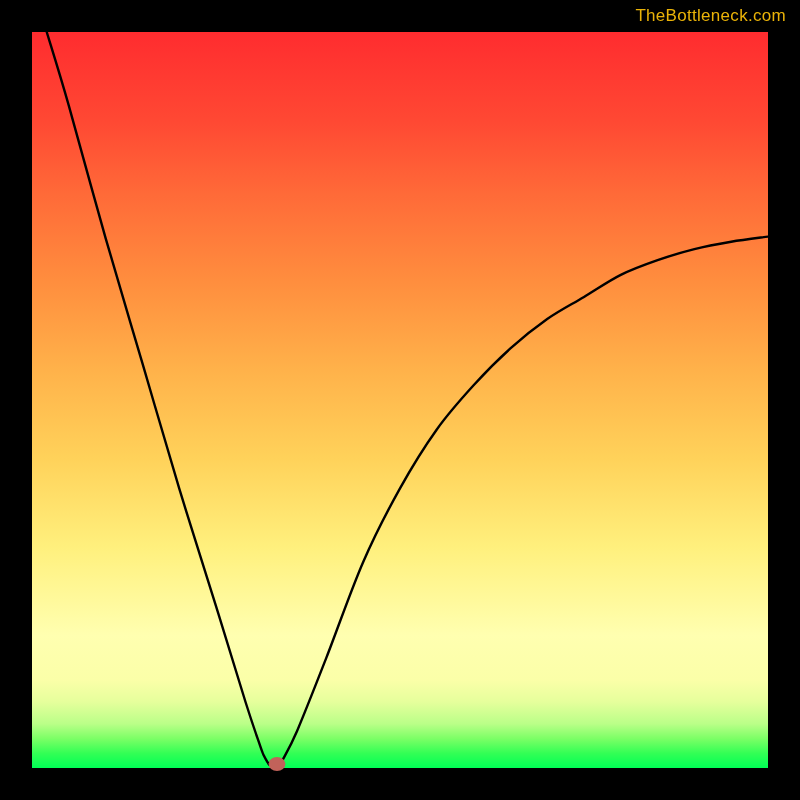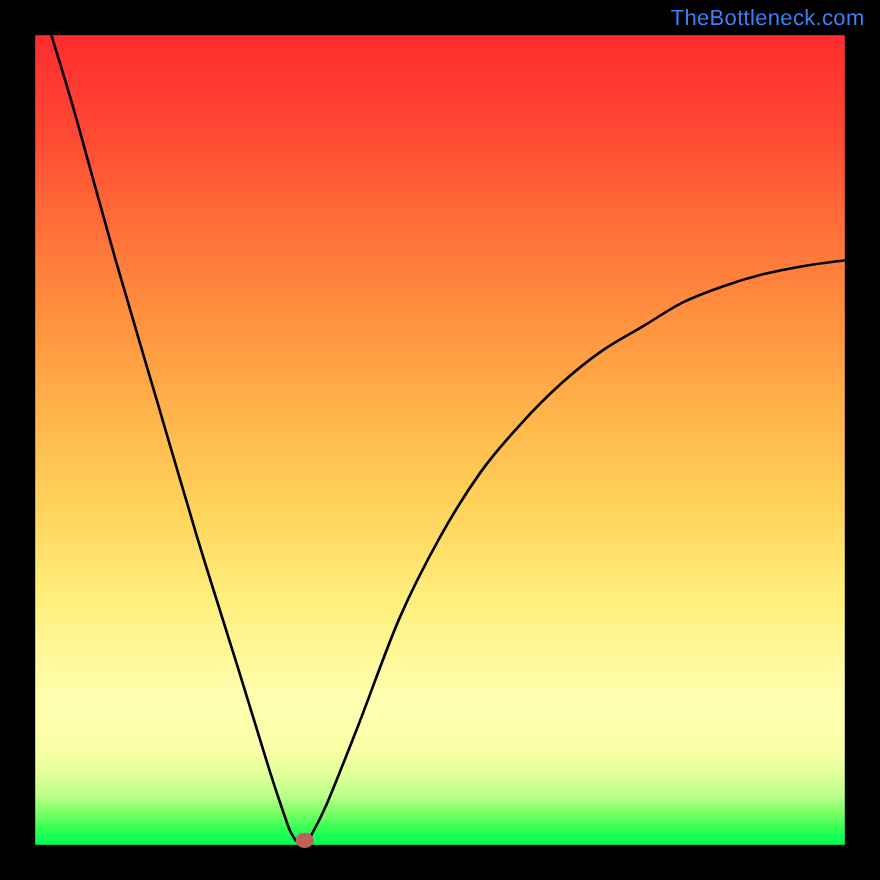--- a/index.html
+++ b/index.html
@@ -38,22 +38,22 @@
       #ff8e3e 66%,
       #ff6a38 78%,
       #ff4833 88%,
       #ff2c2f 100%
     );
   }
   .watermark {
     position: absolute;
     top: 6px;
     right: 14px;
-    color: #3b82f6;
-    font-size: 20px;
+    color: #eab308;
+    font-size: 17px;
     font-weight: 500;
     letter-spacing: 0.3px;
     text-align: center;
   }
   svg.curve {
     position: absolute;
     left: 0;
     top: 0;
     width: 736px;
     height: 736px;

